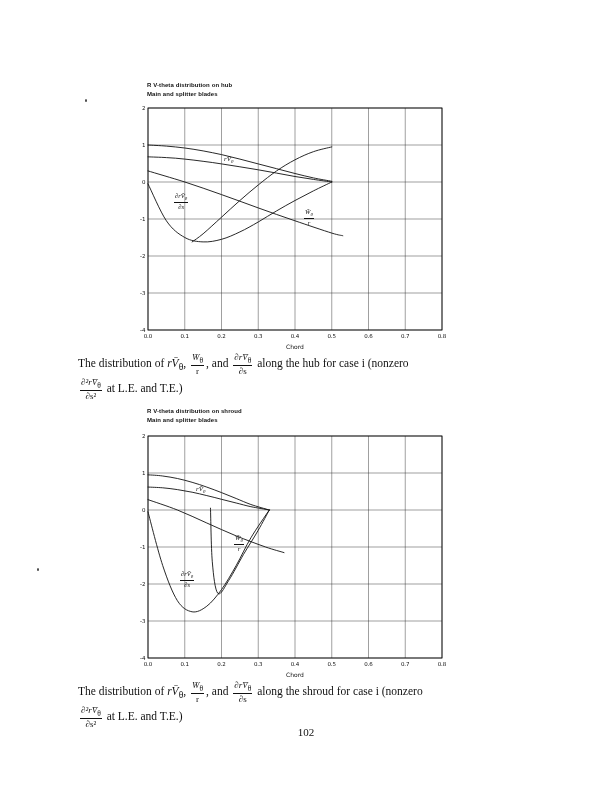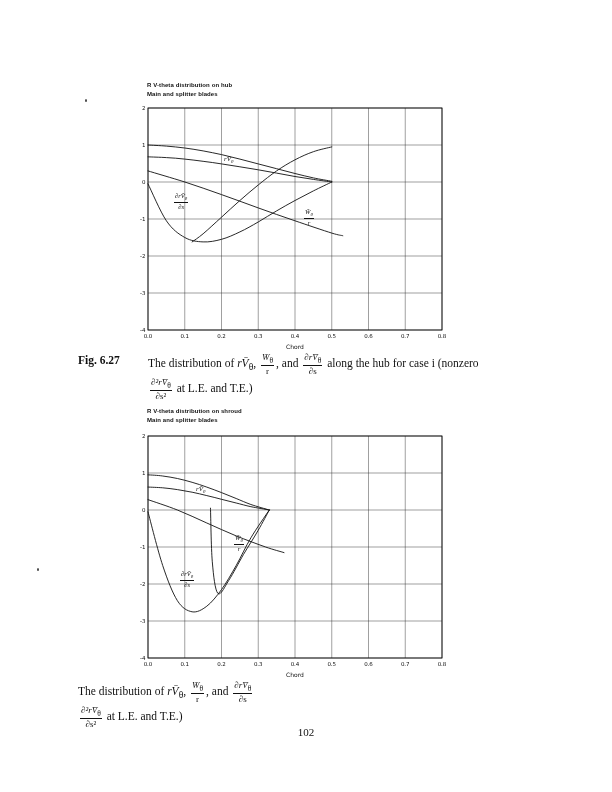--- a/index.html
+++ b/index.html
@@ -111,21 +111,20 @@
     </div>
     <div class="curve-label" style="left:172px;top:106px;">
       <span class="frac">
         <span class="num"><i>W̄</i><sub>θ</sub></span>
         <span class="den">r</span>
       </span>
     </div>
   </div>
 
   <div class="caption" style="left:78px;top:352px;">
-    <span class="cap-label">Fig. 6.27</span>
     <span class="cap-body"><span>The distribution of </span><span class="mvar"><i>rV̄</i><sub>θ</sub></span><span>, </span><span class="frac">
           <span class="num"><i>W̄</i><sub>θ</sub></span>
           <span class="den">r</span>
         </span><span>, and </span><span class="frac">
           <span class="num"><i>∂rV̄</i><sub>θ</sub></span>
           <span class="den">∂s</span>
         </span><span> along the hub for case i (nonzero</span><br><span class="frac">
           <span class="num"><i>∂²rV̄</i><sub>θ</sub></span>
           <span class="den">∂s²</span>
         </span><span> at L.E. and T.E.)</span></span>
@@ -196,21 +195,21 @@
     </div>
   </div>
 
   <div class="caption" style="left:78px;top:680px;">
     <span class="cap-body"><span>The distribution of </span><span class="mvar"><i>rV̄</i><sub>θ</sub></span><span>, </span><span class="frac">
           <span class="num"><i>W̄</i><sub>θ</sub></span>
           <span class="den">r</span>
         </span><span>, and </span><span class="frac">
           <span class="num"><i>∂rV̄</i><sub>θ</sub></span>
           <span class="den">∂s</span>
-        </span><br><span class="frac">
+        </span><span> along the shroud for case i (nonzero</span><br><span class="frac">
           <span class="num"><i>∂²rV̄</i><sub>θ</sub></span>
           <span class="den">∂s²</span>
         </span><span> at L.E. and T.E.)</span></span>
   </div>
 
   <div class="page-number" style="top:726px;">102</div>
 
 </div>
 
 </body></html>

